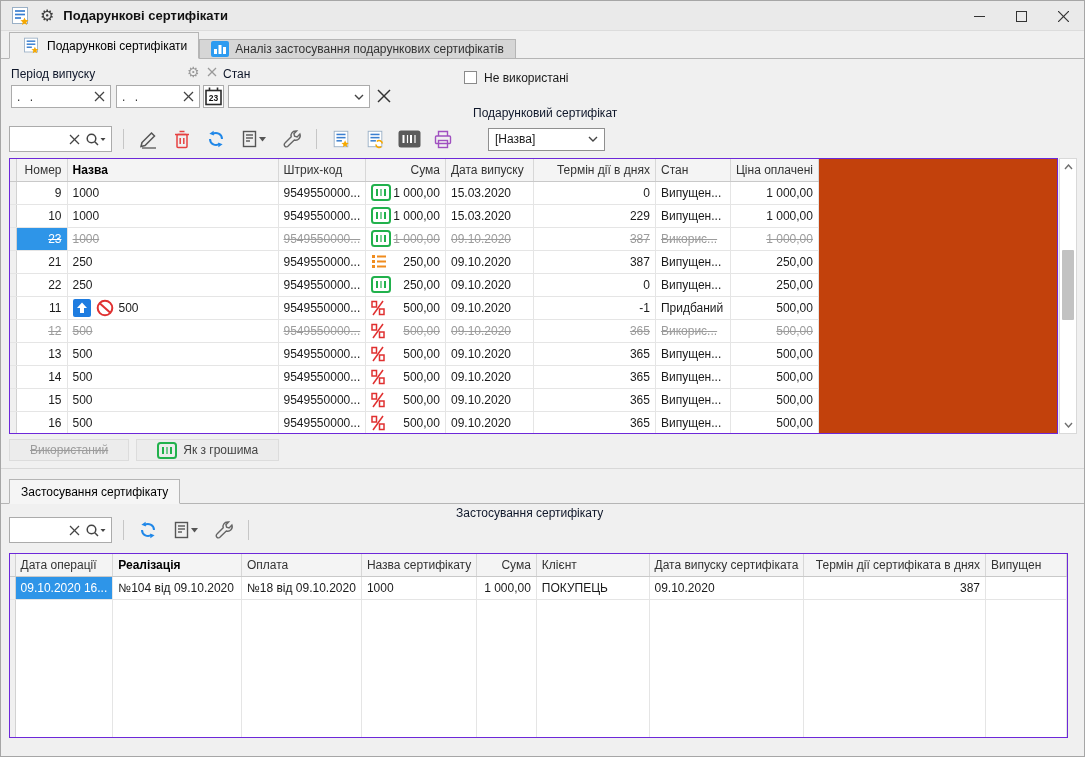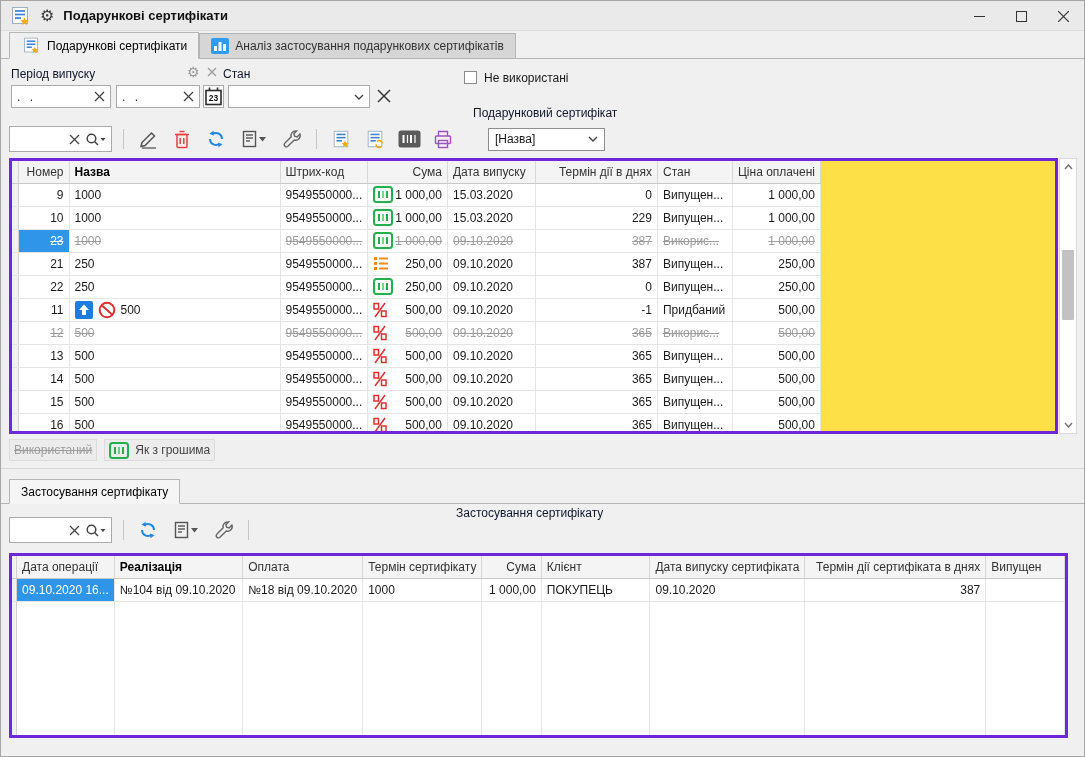--- a/index.html
+++ b/index.html
@@ -11,21 +11,21 @@
   .title{font-weight:bold;font-size:13px;color:#111}
   .gear{font-size:16px;color:#3c3c3c;line-height:1}
   .winbtns{position:absolute;right:0;top:0;height:30px;display:flex}
   .winbtn{width:42px;height:30px;display:flex;align-items:center;justify-content:center;cursor:default}
 
   
   .tabbar{position:absolute;left:0;right:0;display:flex;align-items:flex-end;padding-left:8px;border-bottom:1px solid #b5b5b5;background:transparent}
   .main-tabbar{top:31px;height:27px}
   .lower-tabbar{top:478px;height:25px}
   .tab{display:flex;align-items:center;gap:6px;padding:0 11px;background:#d6d6d6;border:1px solid #b5b5b5;border-bottom:none;color:#333;height:24px;white-space:nowrap}
-  .main-tabbar .tab{height:25px}
+  .main-tabbar .tab{height:19px}
   .tab.active{background:#f0f0f0;height:27px;margin-bottom:-1px;border-bottom:1px solid #f0f0f0;color:#000}
   .lower-tabbar .tab.active{height:25px;background:#f5f5f5;border-bottom:1px solid #f5f5f5}
 
   
   .flt-label{position:absolute;color:#0f172a}
   .abs{position:absolute}
   .inputbox{position:absolute;background:#fff;border:1px solid #ababab;height:23px;display:flex;align-items:center;padding:0 5px;gap:4px}
   .inputbox .val{flex:1;color:#333;letter-spacing:3px}
   .combo .val{letter-spacing:0}
   .mini{display:inline-flex;align-items:center;justify-content:center}
@@ -37,21 +37,21 @@
   .tb1{top:124px}.tb2{top:515px}
   .searchbox{width:103px;height:26px;background:#fff;border:1px solid #ababab;display:flex;align-items:center;padding:0 5px;gap:5px}
   .searchbox .sp{flex:1}
   .vsep{width:1px;height:20px;background:#c6c6c6;margin:0 3px}
   .tool{width:26px;height:26px;display:flex;align-items:center;justify-content:center}
   .tool.wcaret{width:34px;gap:2px}
   .combo-sel{height:23px;background:#fff;border:1px solid #8f8f8f;display:flex;align-items:center;padding:0 6px;gap:6px}
   .combo-sel .val{flex:1}
 
   
-  .grid{position:absolute;background:#fde047;border:3px solid #6d28d9;overflow:hidden}
+  .grid{position:absolute;background:#c2410c;border:1px solid #6d28d9;overflow:hidden}
   .grid table{border-collapse:collapse;table-layout:fixed}
   .grid th{background:#f4f4f4;font-weight:normal;color:#333;border-right:1px solid #d7d7d7;border-bottom:1px solid #c9c9c9;height:22px;padding:0 5px;text-align:left;white-space:nowrap;overflow:hidden;font-size:12px}
   .grid th.b{font-weight:bold;color:#000}
   .grid th.r{text-align:right}
   .grid td{border-right:1px solid #e5e5e5;border-bottom:1px solid #e5e5e5;height:23px;padding:0 5px;white-space:nowrap;overflow:hidden;background:#fff}
   .grid td.r{text-align:right}
   .grid .gutter{background:#f0f0f0;border-right:1px solid #d2d2d2;padding:0}
   .grid tr.struck .ct{color:#9c9c9c;text-decoration:line-through}
   .grid td.sel{background:#2e95e8}
   .grid td.sel .ct{color:#fff}
@@ -61,21 +61,21 @@
   .namecell{display:flex;align-items:center;gap:5px}
   .ticon{display:inline-flex;align-items:center}
 
   
   .sbar{position:absolute;left:1058px;top:157px;width:18px;height:276px;background:#fff;border:1px solid #d9d9d9;display:flex;flex-direction:column;align-items:center}
   .sbar .arr{height:16px;display:flex;align-items:center;justify-content:center;width:100%}
   .sbar .thumb{position:absolute;left:2px;right:2px;top:91px;height:70px;background:#c2c2c2;border-radius:1px}
 
   
   .legend{position:absolute;left:8px;top:438px;height:22px;display:flex;gap:7px}
-  .chip{display:flex;align-items:center;gap:6px;padding:0 4px;background:#ececec;border:1px solid #dcdcdc}
+  .chip{display:flex;align-items:center;gap:6px;padding:0 20px;background:#ececec;border:1px solid #dcdcdc}
   .chip .struckt{color:#9c9c9c;text-decoration:line-through}
   .hsep{position:absolute;left:0;right:0;top:467px;height:1px;background:#d8d8d8}
   .bottompad{position:absolute;left:0;right:0;top:737px;bottom:0;background:#f0f0f0}
 </style>
 </head>
 <body>
 
 <div class="window">
 
   <div class="titlebar">
@@ -753,21 +753,21 @@
           <col style="width:147px">
           <col style="width:183px">
           <col style="width:85px">
         </colgroup>
         <thead>
           <tr>
             <th class="gutter"></th>
             <th class="">Дата операції</th>
             <th class="b">Реалізація</th>
             <th class="">Оплата</th>
-            <th class="">Термін сертифікату</th>
+            <th class="">Назва сертифікату</th>
             <th class="r ">Сума</th>
             <th class="">Клієнт</th>
             <th class="">Дата випуску сертифіката</th>
             <th class="r ">Термін дії сертифіката в днях</th>
             <th class="">Випущен</th>
           </tr>
         </thead>
         <tbody>
           <tr class="">
             <td class="gutter"></td>

